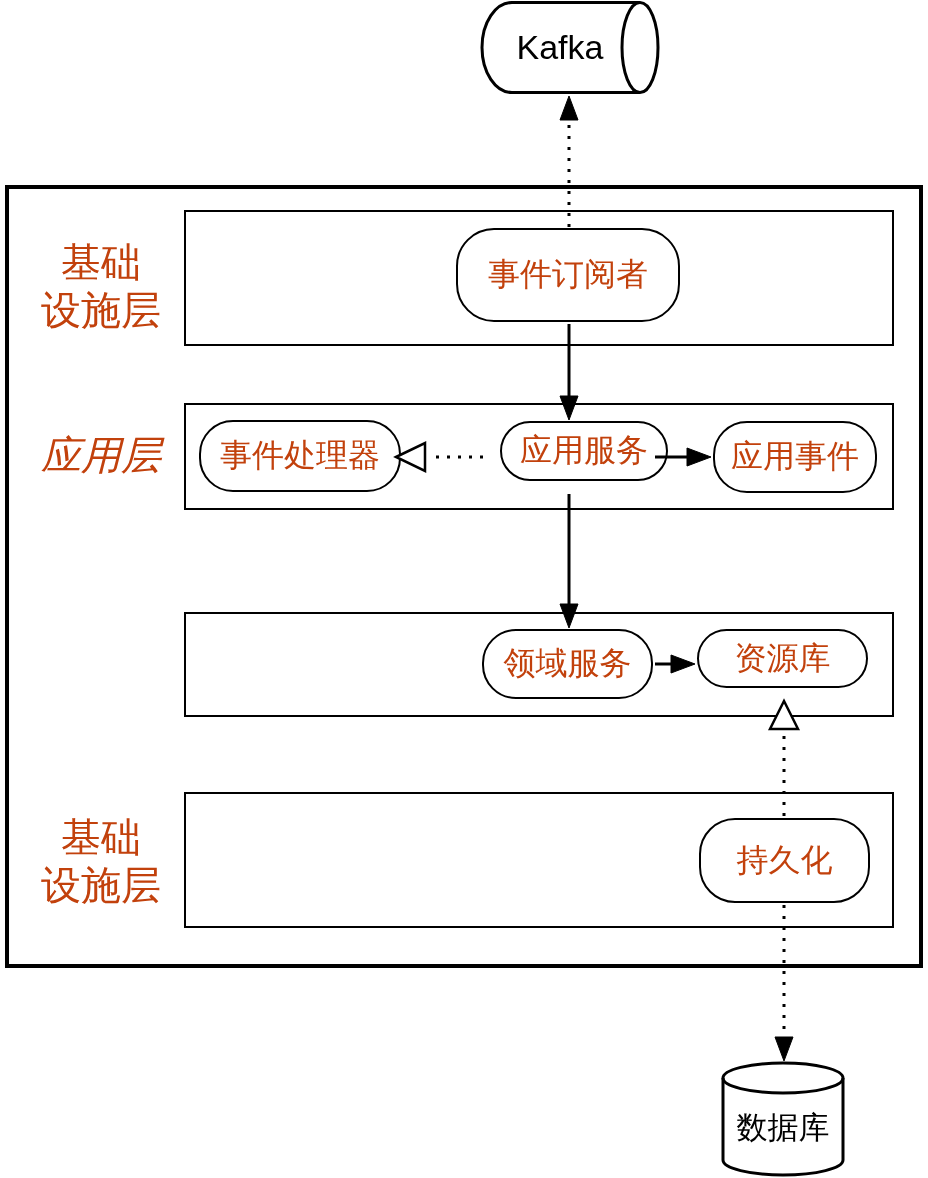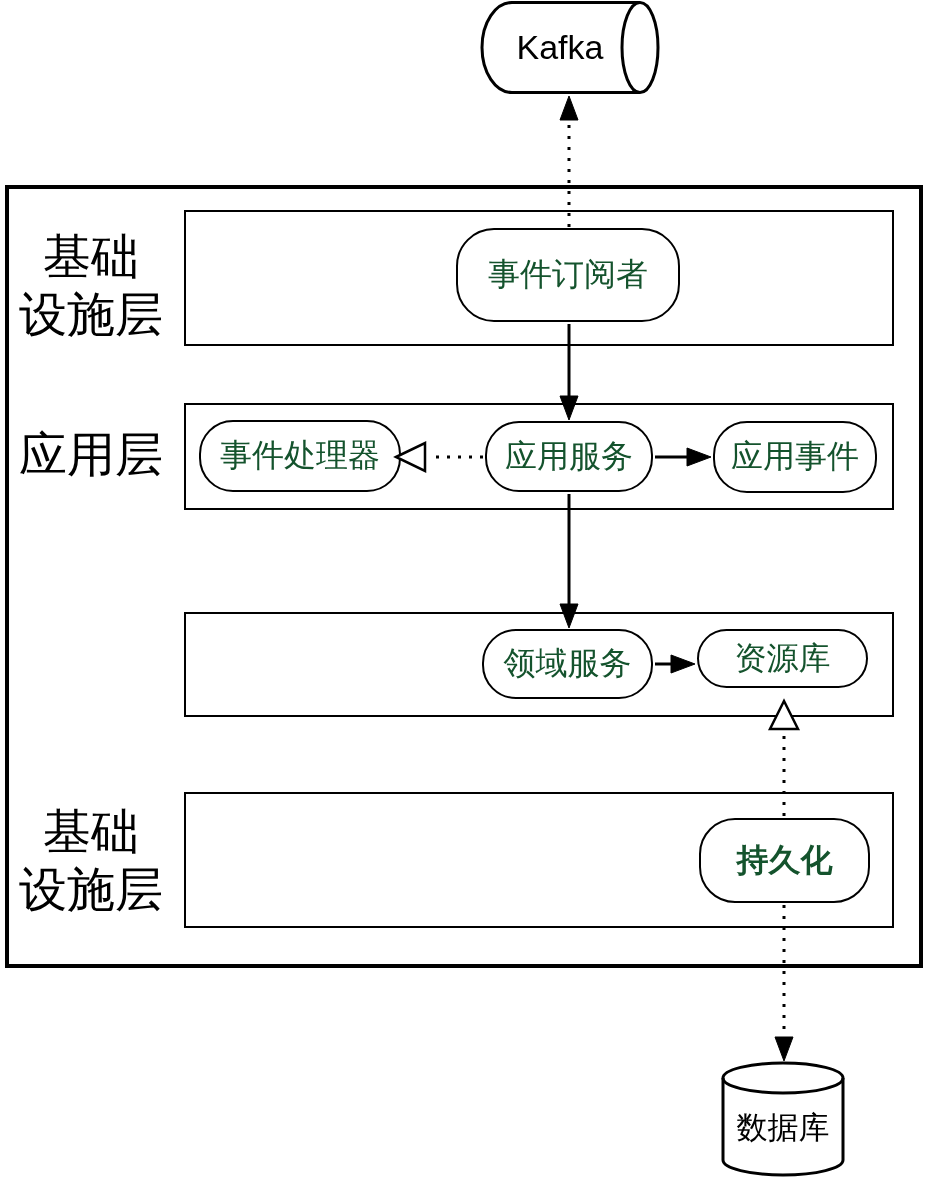--- a/index.html
+++ b/index.html
@@ -19,41 +19,41 @@
   }
   .layer-row {
     left: 184px; width: 710px;
     border: 2.5px solid #000; background: #ffffff;
   }
   .row-1 { top: 210px; height: 136px; }
   .row-2 { top: 403px; height: 107px; }
   .row-3 { top: 612px; height: 105px; }
   .row-4 { top: 792px; height: 136px; }
   .layer-label {
-    left: 18px; width: 146px;
+    left: 28px; width: 146px;
     display: flex; align-items: center; justify-content: center;
-    text-align: center; font-size: 48px; line-height: 1.2;
-    white-space: pre-line; color: #000000;
+    text-align: center; font-size: 40px; line-height: 1.2;
+    white-space: pre-line; color: #c2410c;
   }
   .lbl-1 { top: 230px; height: 112px; }
-  .lbl-2 { top: 425px; height: 60px; }
+  .lbl-2 { top: 425px; height: 60px; font-style: italic; }
   .lbl-3 { top: 632px; height: 60px; }
   .lbl-4 { top: 805px; height: 112px; }
   .pill {
     border: 2.5px solid #000; border-radius: 34px; background: #ffffff;
     display: flex; align-items: center; justify-content: center;
-    font-size: 32px; color: #14532d; z-index: 2;
+    font-size: 32px; color: #c2410c; z-index: 2;
   }
   .pill-subscriber { left: 456px; top: 228px; width: 224px; height: 94px; border-radius: 38px; }
   .pill-handler    { left: 199px; top: 420px; width: 202px; height: 72px; }
-  .pill-appservice { left: 485px; top: 421px; width: 168px; height: 71px; }
+  .pill-appservice { left: 500px; top: 421px; width: 168px; height: 60px; }
   .pill-appevent   { left: 713px; top: 421px; width: 164px; height: 72px; }
   .pill-domainsvc  { left: 482px; top: 629px; width: 171px; height: 70px; }
   .pill-repo       { left: 697px; top: 629px; width: 171px; height: 59px; }
-  .pill-persist    { left: 699px; top: 818px; width: 171px; height: 85px; border-radius: 36px; font-weight: bold; }
+  .pill-persist    { left: 699px; top: 818px; width: 171px; height: 85px; border-radius: 36px; }
   svg.overlay {
     position: absolute; left: 0; top: 0; width: 928px; height: 1178px;
     z-index: 3; pointer-events: none;
   }
   svg.overlay text { font-family: "Liberation Sans", "DejaVu Sans", sans-serif; fill: #000; }
   .kafka-text { font-size: 34px; }
   .db-text { font-size: 31px; }
 </style>
 </head>
 <body>

